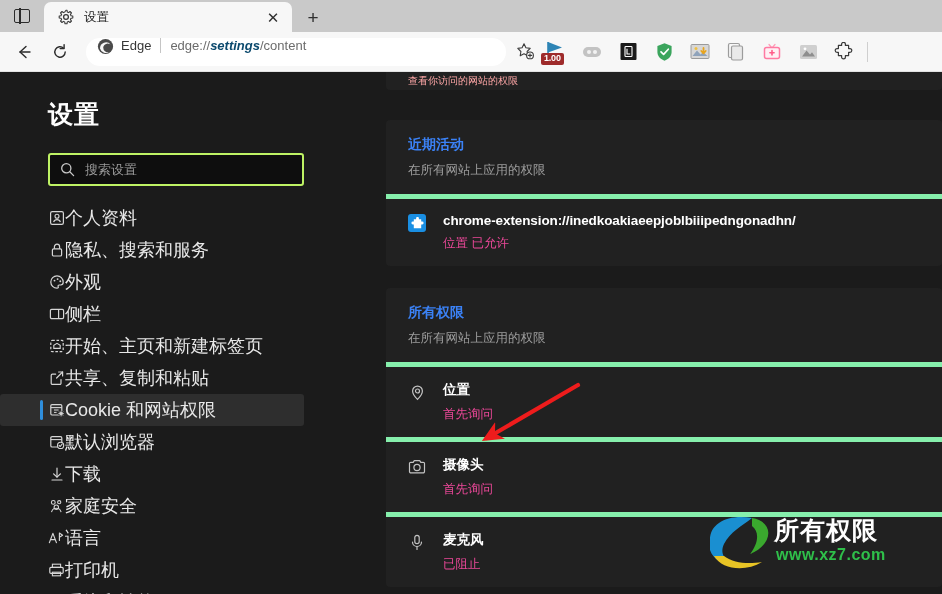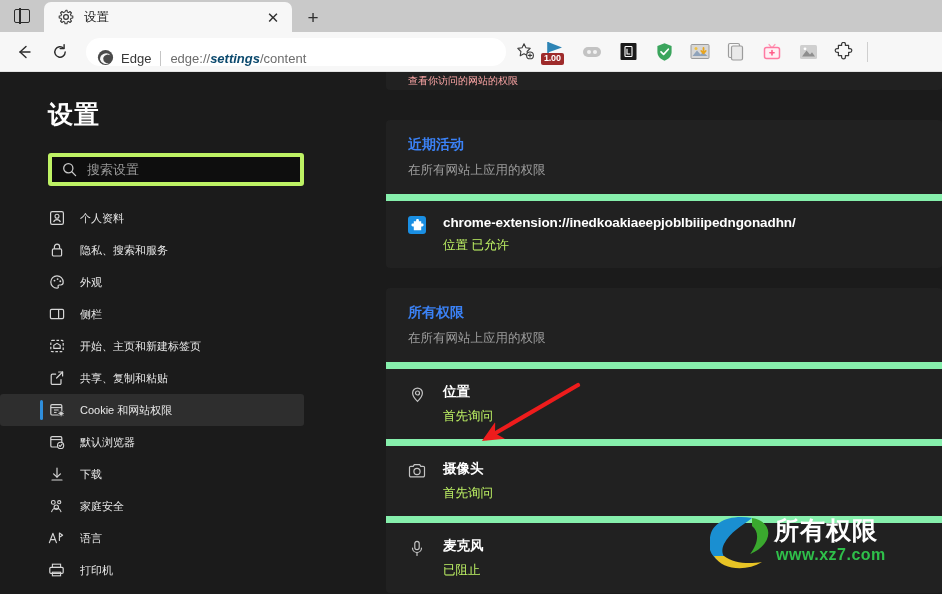--- a/index.html
+++ b/index.html
@@ -62,21 +62,21 @@
   }
   .nav-btn {
     width: 30px; height: 30px; margin: 0 3px; flex: none;
     display: flex; align-items: center; justify-content: center;
     color: #2b2b2b;
   }
   .omnibox {
     flex: 1; height: 28px;
     background: #ffffff;
     border-radius: 14px;
-    display: flex; align-items: flex-end;
+    display: flex; align-items: flex-start;
     padding: 0 6px 0 11px;
     margin: 0 6px 0 8px;
     min-width: 0;
     max-width: 420px;
   }
   .edge-logo { width: 17px; height: 17px; flex: none; }
   .omnibox-brand { font-size: 13px; color: #383838; margin-left: 7px; flex: none; }
   .omnibox-sep { width: 1px; height: 15px; background: #c5c5c5; margin: 0 9px; flex: none; }
   .omnibox-url {
     font-size: 13px; color: #6c6c6c;
@@ -120,43 +120,43 @@
     overflow: hidden;
   }
   .settings-title {
     font-size: 25px; font-weight: 700; color: #ffffff;
     margin: 26px 0 0 48px; letter-spacing: 1px;
   }
   .search-box {
     margin: 22px 0 0 48px;
     width: 256px; height: 33px;
     background: #0e0e0e;
-    border: 4px solid #bef264;
+    border: 2px solid #bef264;
     border-radius: 3px;
     display: flex; align-items: center;
     padding: 0 10px;
   }
   .search-box .mag { flex: none; color: #c8c8c8; display:flex; }
   .search-ph { font-size: 13px; color: #9b9b9b; margin-left: 10px; }
 
   .navlist { margin-top: 16px; }
   .navitem {
     height: 32px; display: flex; align-items: center;
     padding-left: 48px; position: relative;
     margin: 0 26px 0 0;
     border-radius: 3px;
   }
   .navitem .ico {
     width: 17px; height: 17px; flex: none;
     display: flex; align-items: center; justify-content: center;
     color: #d6d6d6;
   }
   .navitem .lbl {
-    font-size: 11px; color: #e8e8e8;
-    margin-left: 15px; white-space: nowrap;
+    font-size: 18px; color: #e8e8e8;
+    white-space: nowrap;
   }
   .navitem.selected { background: #2e2e2e; }
   .navitem.selected::before {
     content: ""; position: absolute; left: 40px; top: 6px;
     width: 3px; height: 20px; background: #2f8fdd; border-radius: 2px;
   }
   .sb-track {
     position: absolute; left: 327px; top: 0;
     width: 9px; height: 522px; background: #1b1b1b;
   }
@@ -173,36 +173,36 @@
     background: #212121;
     border-radius: 4px;
   }
   .card-head { padding: 16px 22px 15px 22px; }
   .card-h-title { font-size: 14px; font-weight: 700; color: #3b82f6; }
   .card-h-sub { font-size: 12.5px; color: #9d9d9d; margin-top: 8px; }
 
   .row {
     display: flex; align-items: flex-start;
     padding: 14px 22px 14px 22px;
-    border-top: 7px solid #86efac;
+    border-top: 5px solid #86efac;
     min-height: 58px;
   }
   .row-ico {
     width: 18px; height: 18px; flex: none;
     margin-top: 2px;
     display: flex; align-items: center; justify-content: center;
     color: #c4c4c4;
   }
   .row-body { margin-left: 17px; flex: 1; min-width: 0; }
   .row-title {
     font-size: 13.5px; font-weight: 700; color: #ffffff;
     white-space: nowrap;
   }
   .row-title.url { letter-spacing: -0.1px; }
-  .row-sub { font-size: 12.5px; color: #bef264; margin-top: 7px; }
+  .row-sub { font-size: 12.5px; color: #ec4899; margin-top: 7px; }
 
   .ext-favicon {
     width: 18px; height: 18px; flex: none; margin-top: 1px;
     background: #1a8fe3; border-radius: 3px;
     display: flex; align-items: center; justify-content: center;
   }
 
   
   .card-partial {
     position: absolute; left: 46px; top: -28px;

